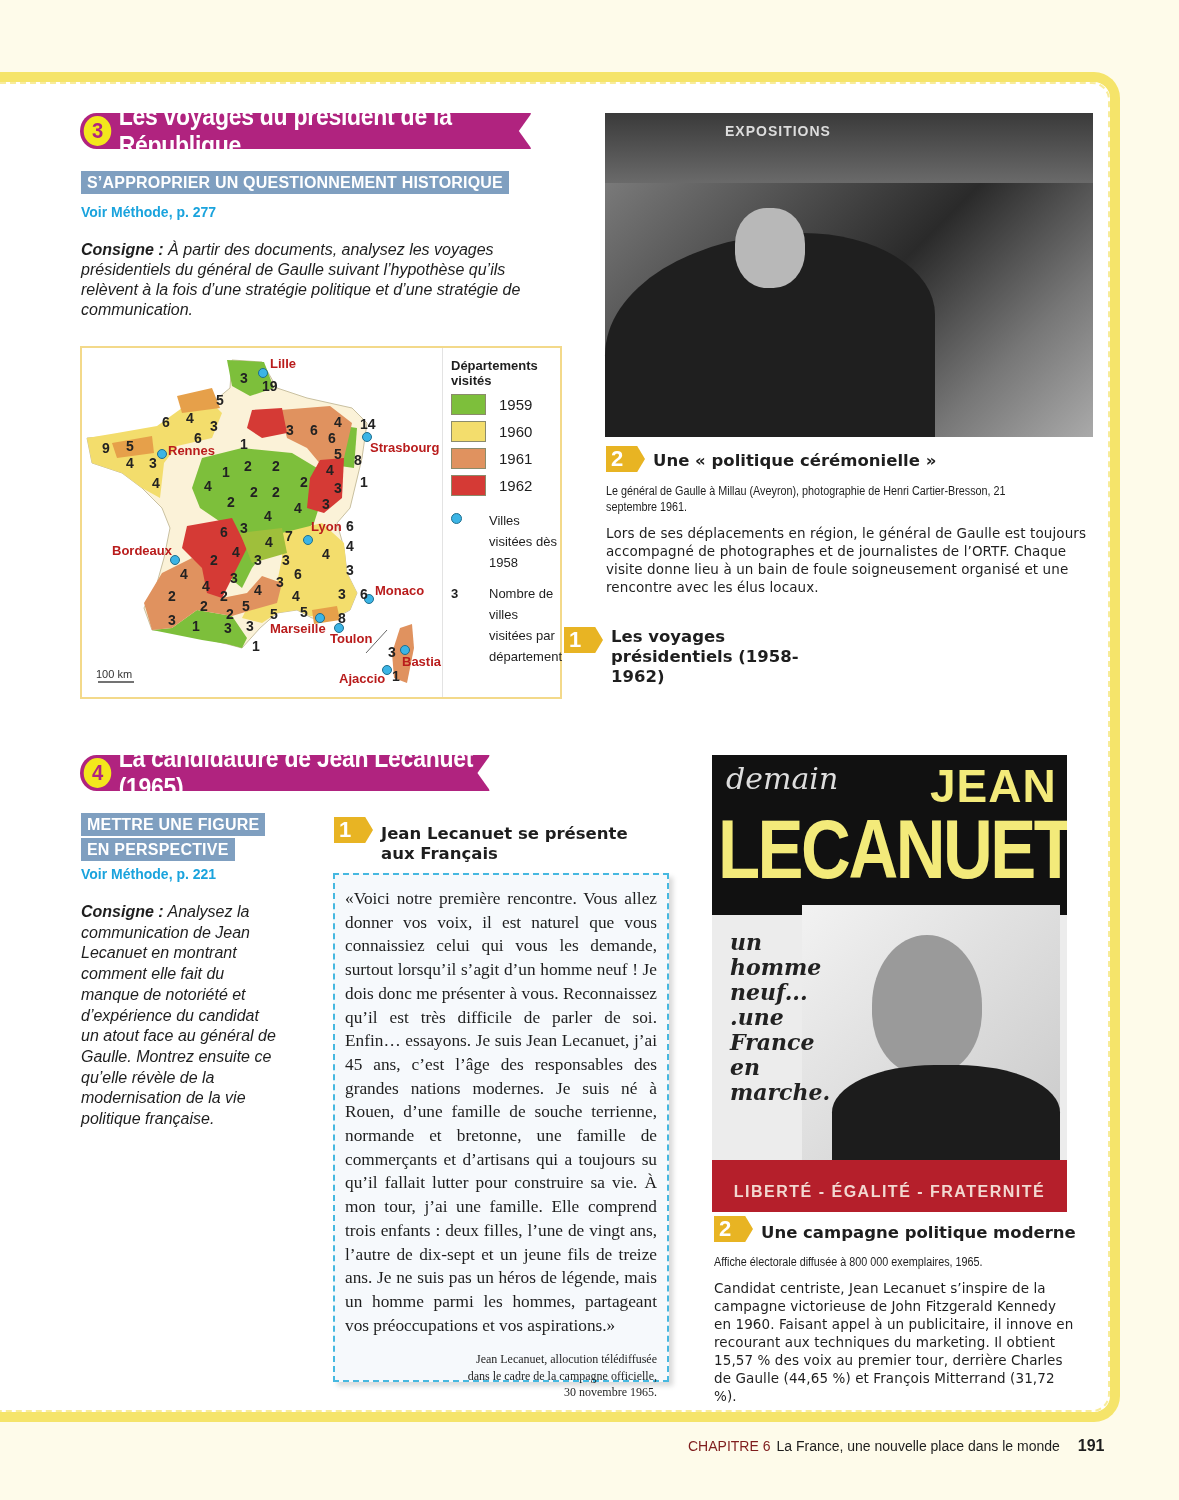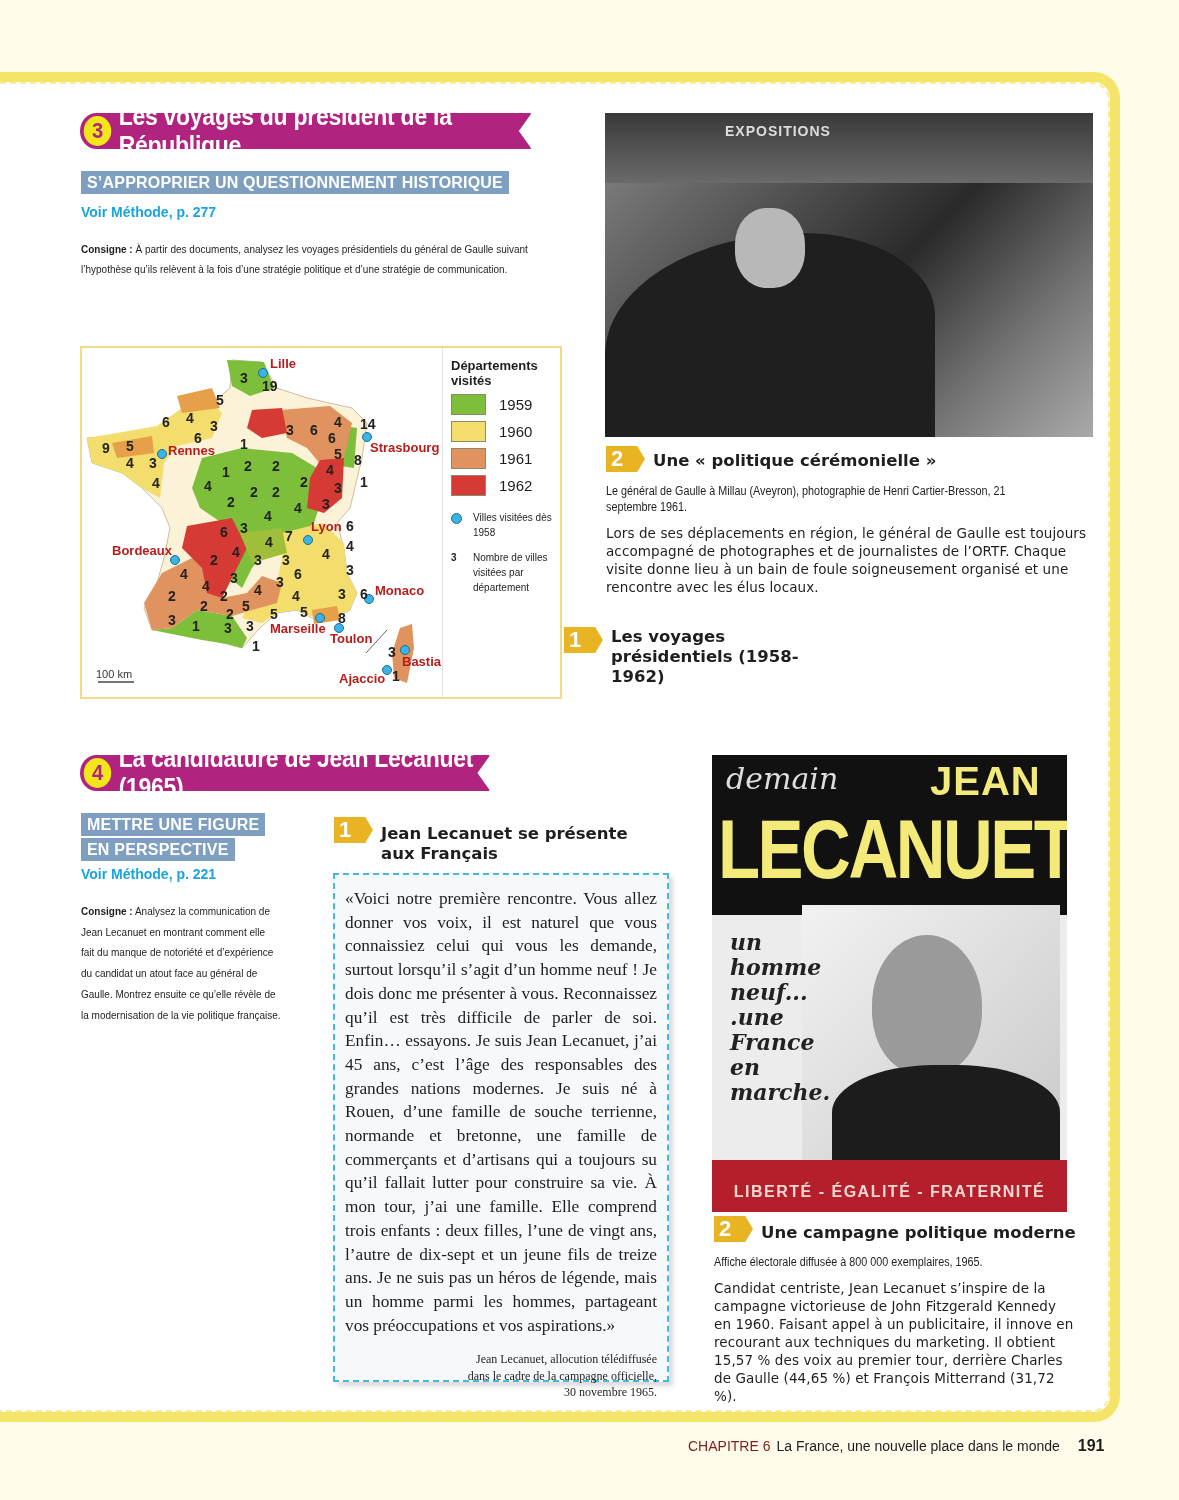--- a/index.html
+++ b/index.html
@@ -36,42 +36,42 @@
     position:absolute; right:-1px; top:0; width:0; height:0;
     border-top:18px solid transparent; border-bottom:18px solid transparent;
     border-right:14px solid #fff;
   }
   .skill {
     display:inline-block; background:#7f9fc0; color:#fff; font-weight:bold;
     font-family:"Liberation Sans", sans-serif; font-size:16px; padding:1px 6px;
     letter-spacing:0.2px; line-height:21px;
   }
   .method { color:#1aa3dd; font-weight:bold; font-size:14px; font-family:"Liberation Sans", sans-serif; }
-  .consigne { font-size:10px; line-height:20px; font-family:"Liberation Sans", sans-serif; }
+  .consigne { font-size:16px; line-height:20px; font-family:"Liberation Sans", sans-serif;font-style:italic; }
   .consigne b { font-weight:bold; }
 
   
   .doclabel { display:flex; align-items:flex-start; font-weight:bold; font-size:16.5px; line-height:20px; }
   .badge {
     background:#e8b423; color:#fff; font-size:22px; font-weight:bold; height:26px;
     min-width:24px; padding:0 10px 0 5px; line-height:26px; margin-right:8px;
     clip-path:polygon(0 0, 80% 0, 100% 50%, 80% 100%, 0 100%);
     font-family:"Liberation Sans", sans-serif; flex:none;
   }
   .caption-small { font-size:12px; font-family:"Liberation Sans", sans-serif; transform:scaleX(0.9); transform-origin:left; line-height:16px; }
   .body-text { font-size:13.5px; line-height:18px; letter-spacing:0.1px; }
 
   
   .map-box { position:absolute; left:80px; top:346px; width:482px; height:353px; border:2px solid #f3d98a; box-sizing:border-box; background:#fff; }
   .map-legend { position:absolute; left:360px; top:0; bottom:0; width:120px; border-left:1px solid #e3e3e3; font-family:"Liberation Sans", sans-serif; }
   .legend-title { font-weight:bold; font-size:13px; line-height:15px; margin:10px 0 0 8px; }
   .legend-row { display:flex; align-items:center; margin:6px 0 0 8px; font-size:15px; }
   .swatch { width:33px; height:19px; border:1px solid #8b8b6b; margin-right:13px; }
   .legend-dot { width:9px; height:9px; border-radius:50%; background:#3bb4e5; border:1px solid #1f6e8d; }
-  .legend-note { display:flex; margin:10px 0 0 8px; font-size:10px; line-height:15px; }
+  .legend-note { display:flex; margin:10px 0 0 8px; font-size:13px; line-height:21px;gap:16px; }
   .legend-note .k { width:22px; flex:none; font-weight:bold; }
   .mlabel { position:absolute; font-family:"Liberation Sans", sans-serif; font-weight:bold; font-size:13px; color:#b91c1c; }
   .mnum { position:absolute; font-family:"Liberation Sans", sans-serif; font-weight:bold; font-size:14px; color:#222; }
   .city { position:absolute; width:8px; height:8px; border-radius:50%; background:#3bb4e5; border:1px solid #1f6e8d; }
 
   
   .quote {
     position:absolute; left:333px; top:873px; width:336px; height:509px;
     border:2px dashed #46b8e0; background:#f6f9fc; box-sizing:border-box;
     box-shadow:4px 4px 5px rgba(0,0,0,0.15);
@@ -311,21 +311,21 @@
   <div>«Voici notre première rencontre. Vous allez donner vos voix, il est naturel que vous connaissiez celui qui vous les demande, surtout lorsqu’il s’agit d’un homme neuf ! Je dois donc me présenter à vous. Reconnaissez qu’il est très difficile de parler de soi. Enfin… essayons. Je suis Jean Lecanuet, j’ai 45 ans, c’est l’âge des responsables des grandes nations modernes. Je suis né à Rouen, d’une famille de souche terrienne, normande et bretonne, une famille de commerçants et d’artisans qui a toujours su qu’il fallait lutter pour construire sa vie. À mon tour, j’ai une famille. Elle comprend trois enfants : deux filles, l’une de vingt ans, l’autre de dix-sept et un jeune fils de treize ans. Je ne suis pas un héros de légende, mais un homme parmi les hommes, partageant vos préoccupations et vos aspirations.»</div>
   <div class="src">
     <div>Jean Lecanuet, allocution télédiffusée</div>
     <div>dans le cadre de la campagne officielle,</div>
     <div>30 novembre 1965.</div>
   </div>
 </div>
 
 <div class="poster">
   <div class="abs" style="left:14px;top:6px;font-family:'DejaVu Serif',serif;font-style:italic;font-size:30px;color:#ddd">demain</div>
-  <div class="abs" style="left:218px;top:4px;font-family:'Liberation Sans',sans-serif;font-weight:bold;font-size:40px;color:#f3ea7a;letter-spacing:1px">JEAN</div>
+  <div class="abs" style="left:218px;top:4px;font-family:'Liberation Sans',sans-serif;font-weight:bold;font-size:46px;color:#f3ea7a;letter-spacing:1px">JEAN</div>
   <div class="abs" style="left:6px;top:44px;font-family:'Liberation Sans',sans-serif;font-weight:bold;font-size:84px;color:#f3ea7a;letter-spacing:-3px;transform:scaleX(0.82);transform-origin:left;line-height:100px">LECANUET</div>
   <div class="abs" style="left:0;top:160px;width:355px;height:245px;background:#ececec"></div>
   <div class="abs" style="left:90px;top:150px;width:258px;height:265px;background:linear-gradient(135deg,#f2f2f2,#c8c8c8)">
     <div class="abs" style="left:70px;top:30px;width:110px;height:140px;background:#9a9a9a;border-radius:50% 50% 45% 45%"></div>
     <div class="abs" style="left:30px;top:160px;width:228px;height:105px;background:#1c1c1c;border-radius:45% 45% 0 0"></div>
   </div>
   <div class="abs" style="left:18px;top:175px;width:76px;font-family:'DejaVu Serif',serif;font-style:italic;font-weight:bold;font-size:22px;line-height:25px;color:#222">
     <div>un</div>
     <div>homme</div>
     <div>neuf...</div>

